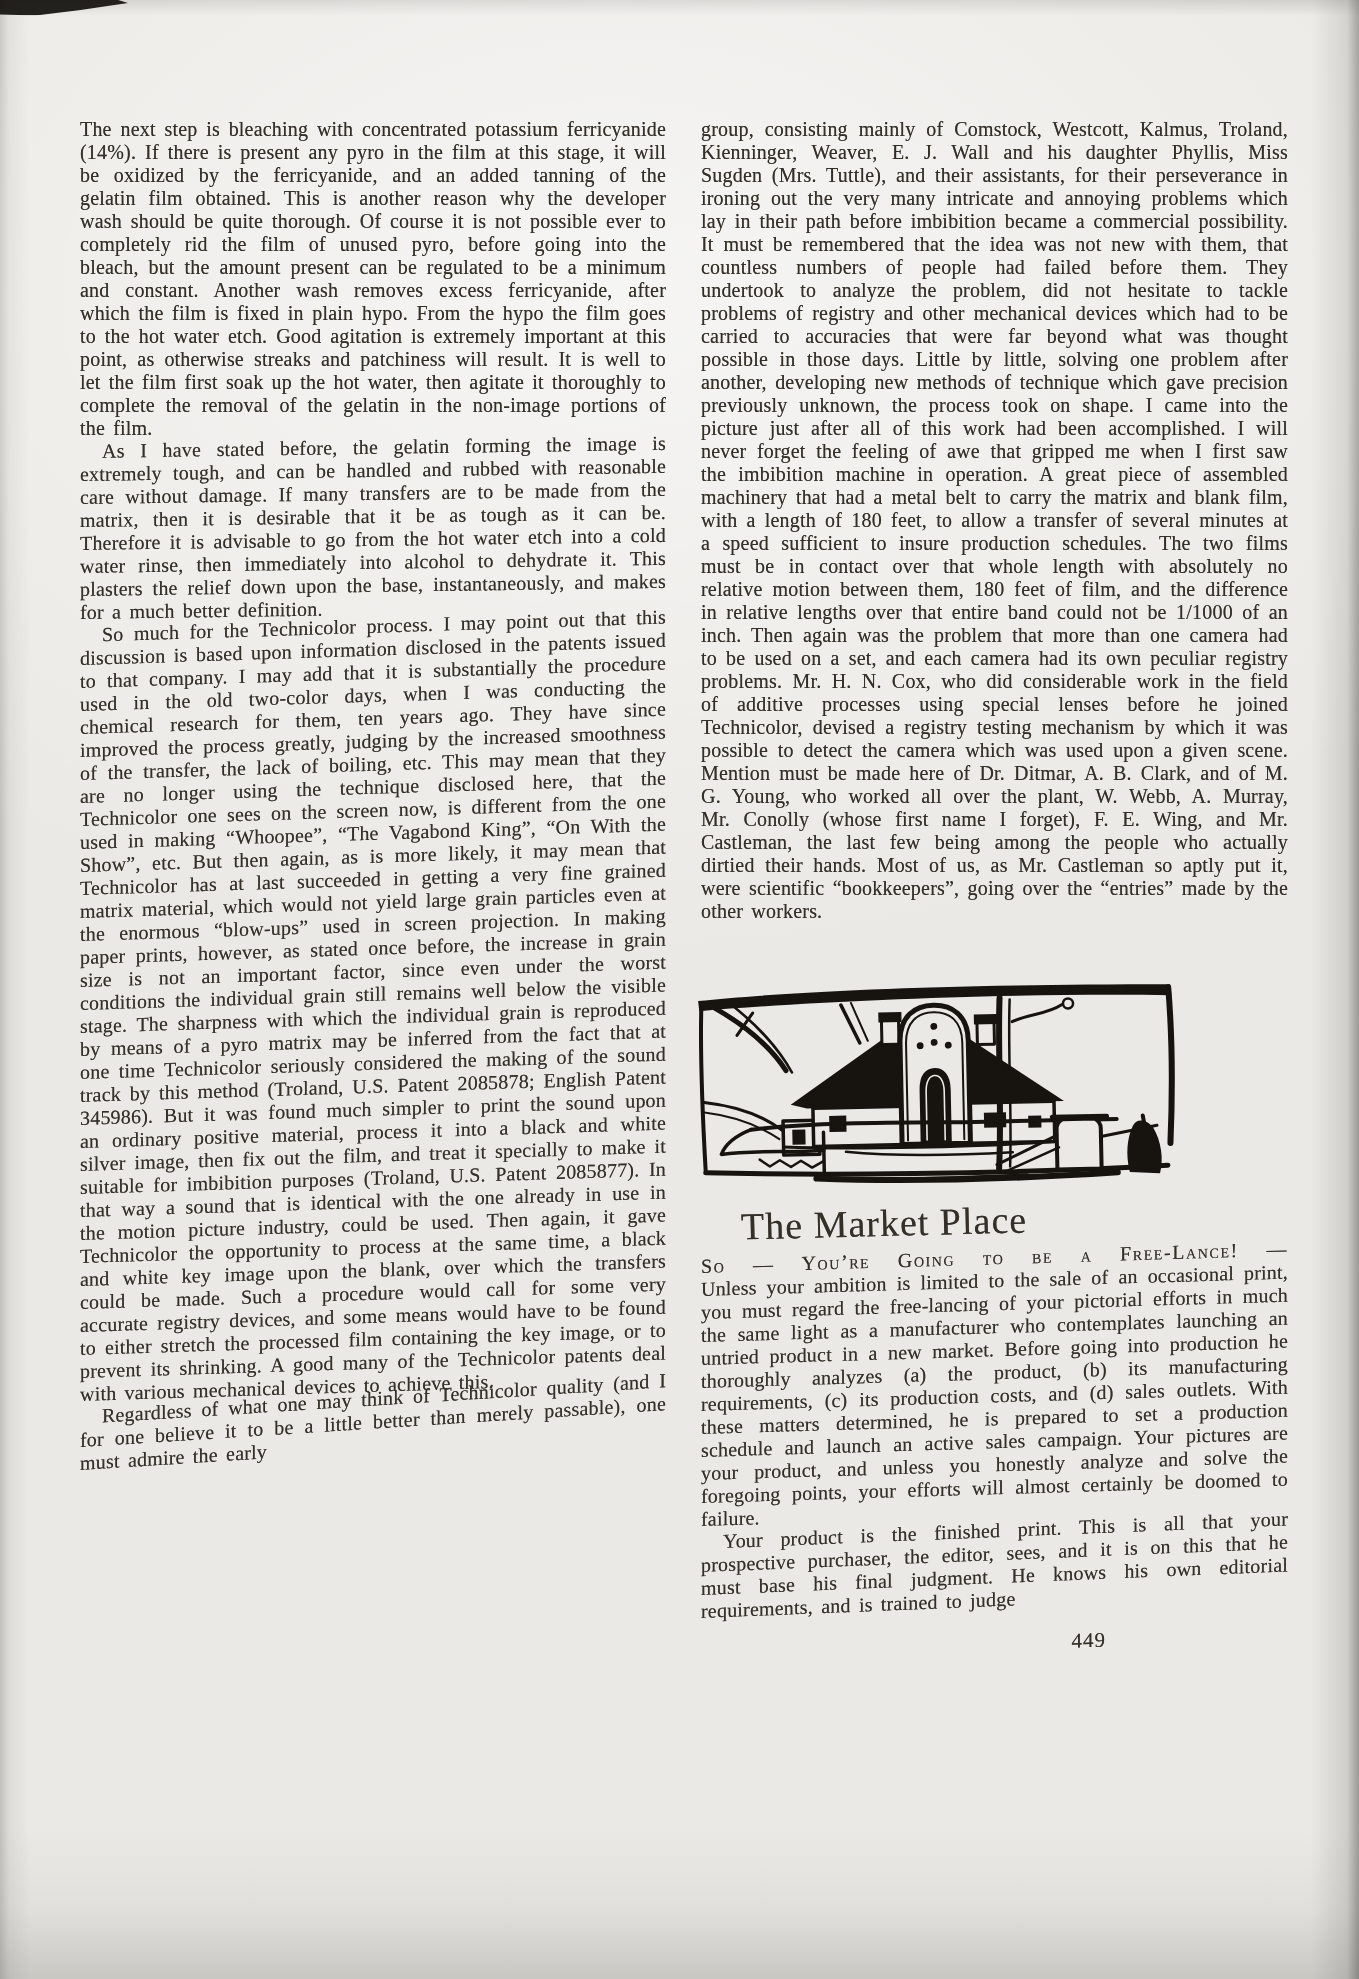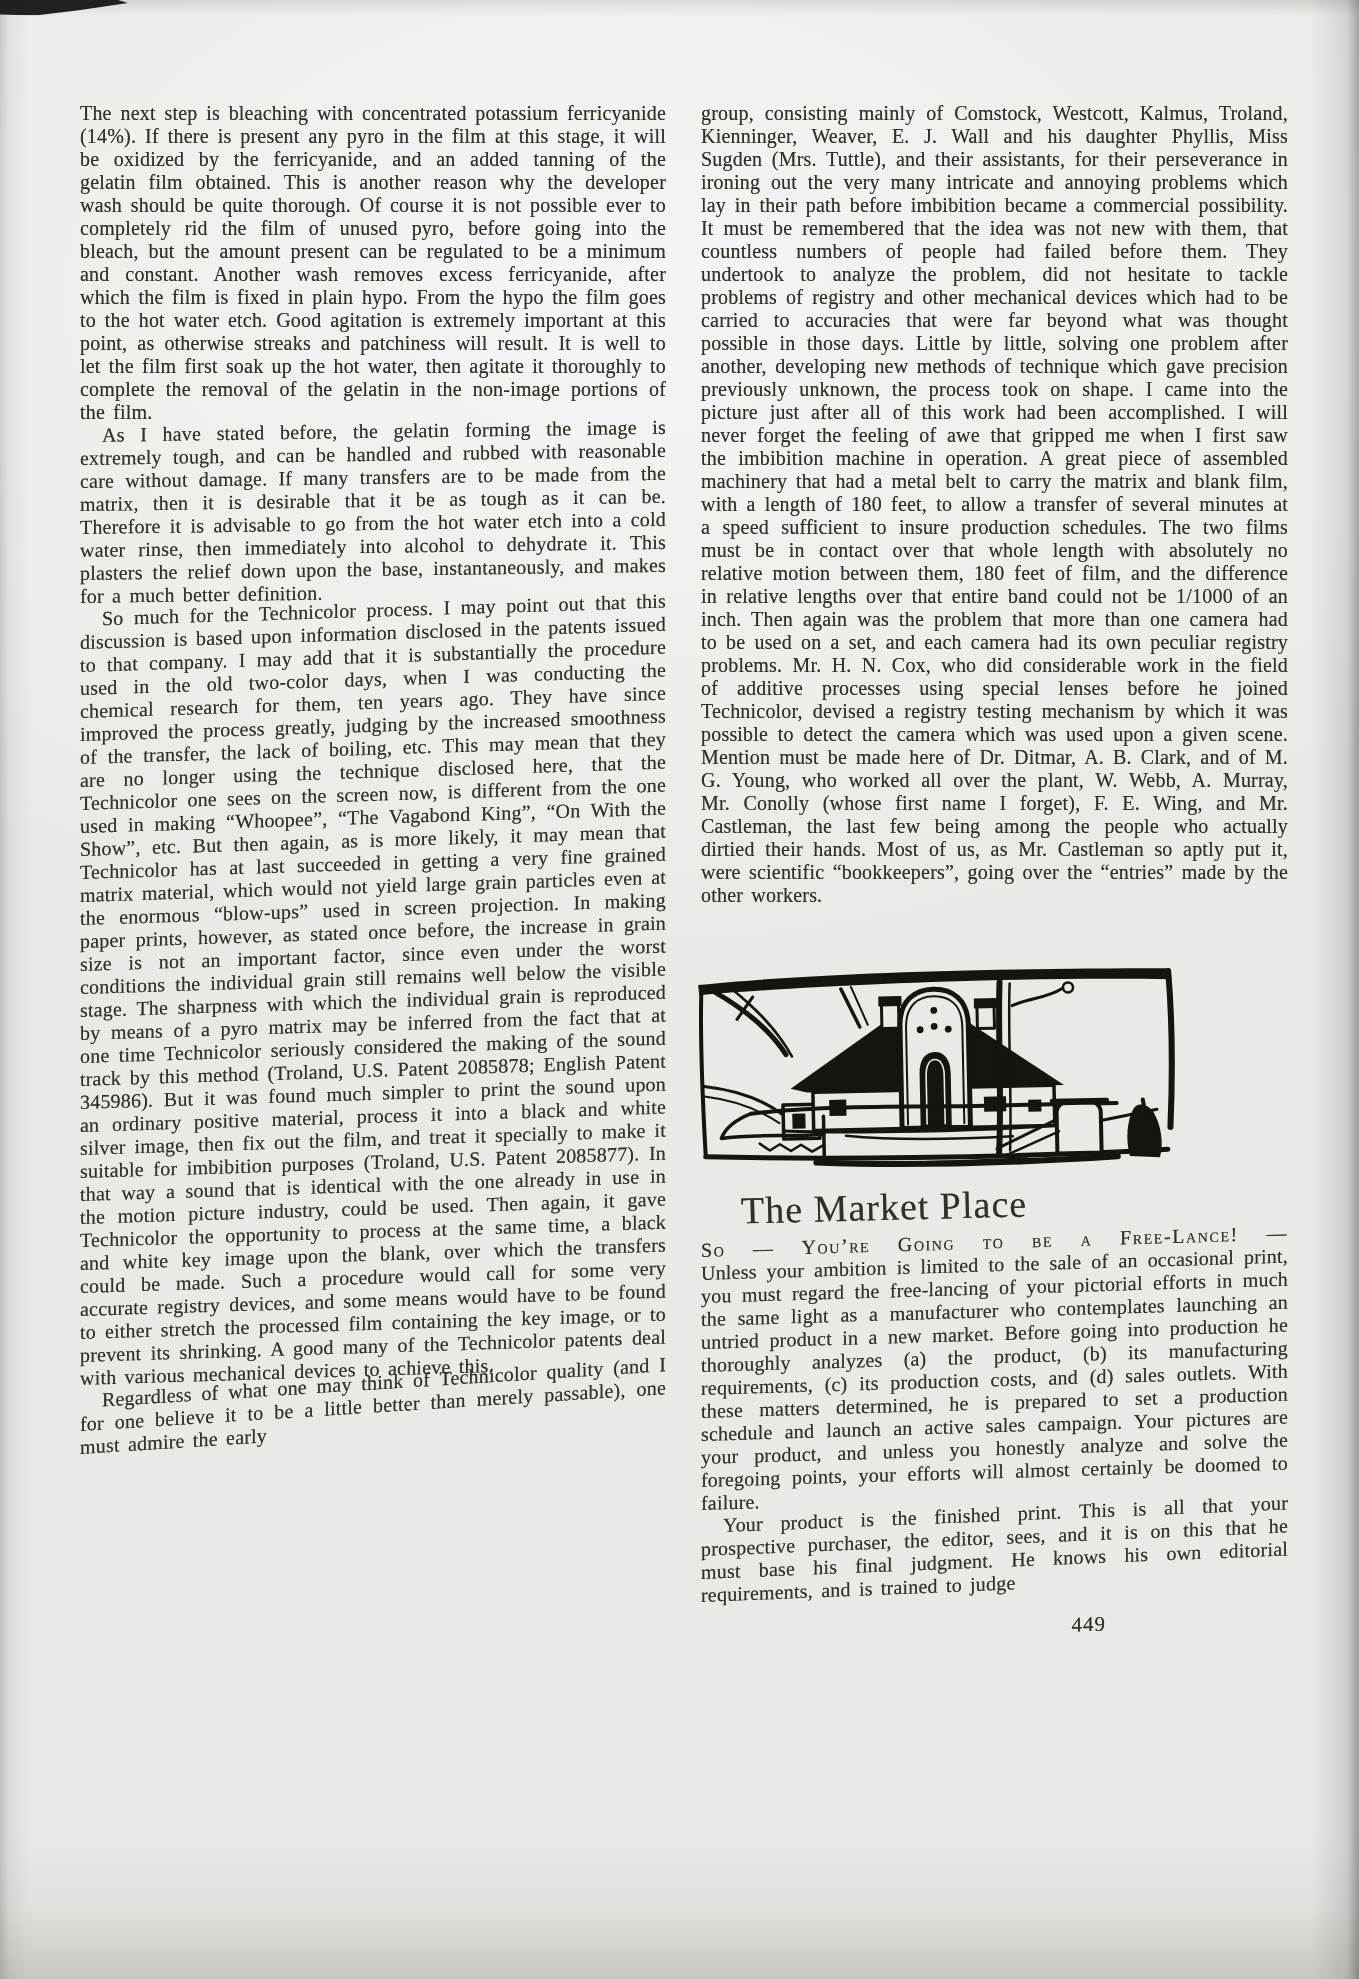--- a/index.html
+++ b/index.html
@@ -17,21 +17,21 @@
       linear-gradient(to bottom, rgba(115,112,106,0.25) 0px, rgba(115,112,106,0) 16px),
       #eae9e5;
   }
   .corner-mark{
     position:absolute;top:-3px;left:-4px;width:132px;height:18px;
     background:#14120f;
     clip-path:polygon(0 0, 86% 6%, 100% 40%, 64% 74%, 30% 100%, 0 90%);
     transform:rotate(-1deg);
     opacity:.93;
   }
-  .col{position:absolute;top:102px;}
+  .col{position:absolute;top:118px;}
   .col-left{left:80px;width:586px;}
   .col-right{left:701px;width:587px;}
   p.body-text{
     margin:0;
     font-size:20px;line-height:23px;
     text-align:justify;
     letter-spacing:0.2px;word-spacing:3px;
     text-shadow:0 0 0.6px rgba(52,49,44,0.65);
   }
   p.indent{text-indent:22px;}

